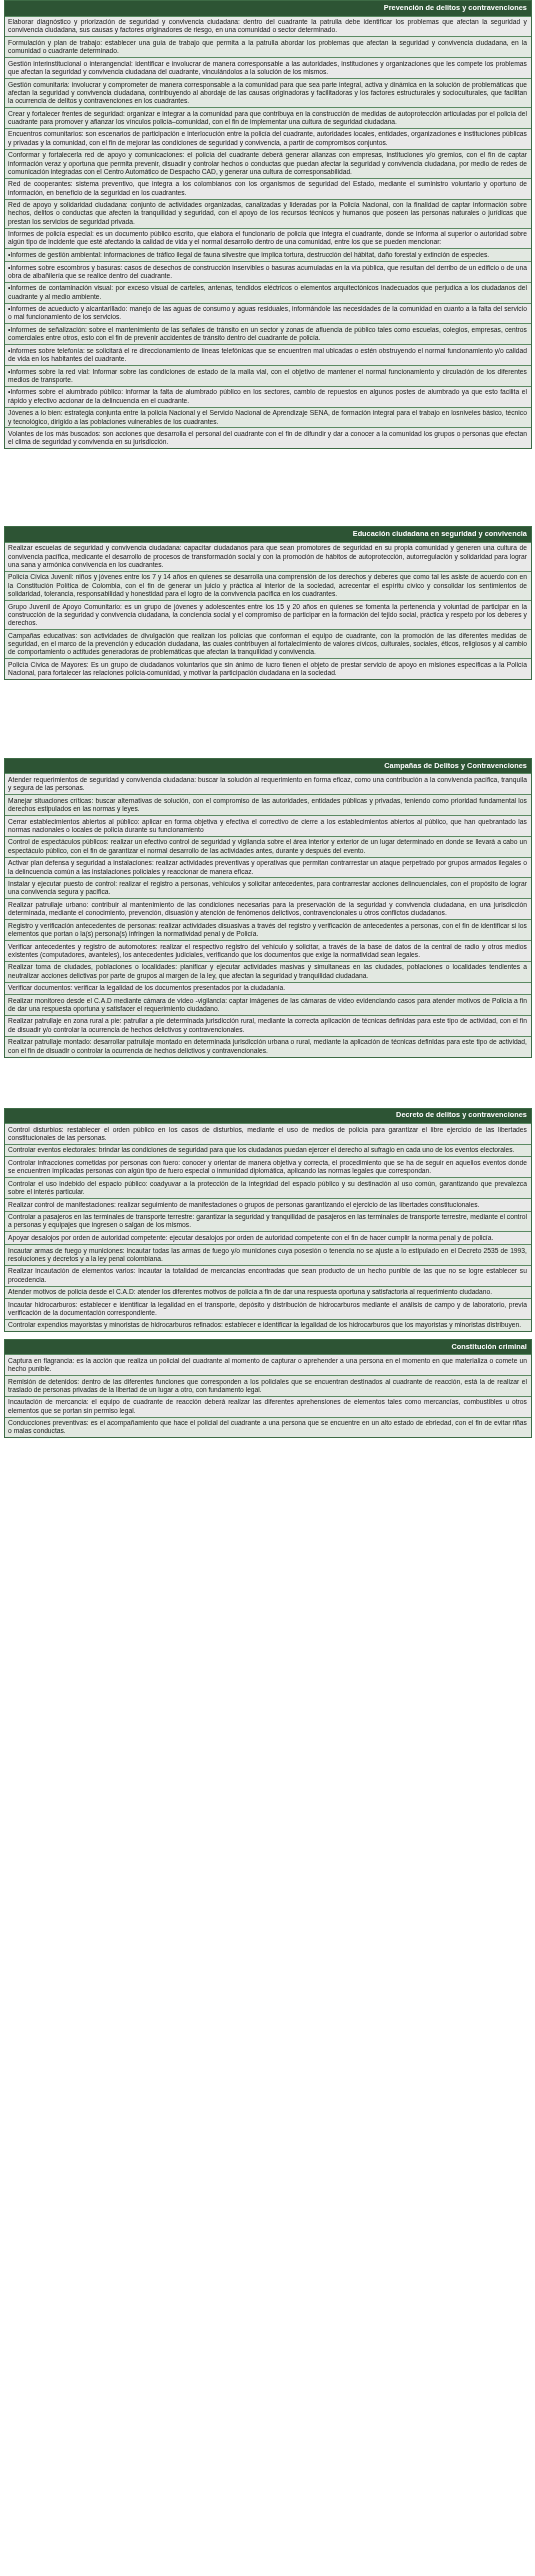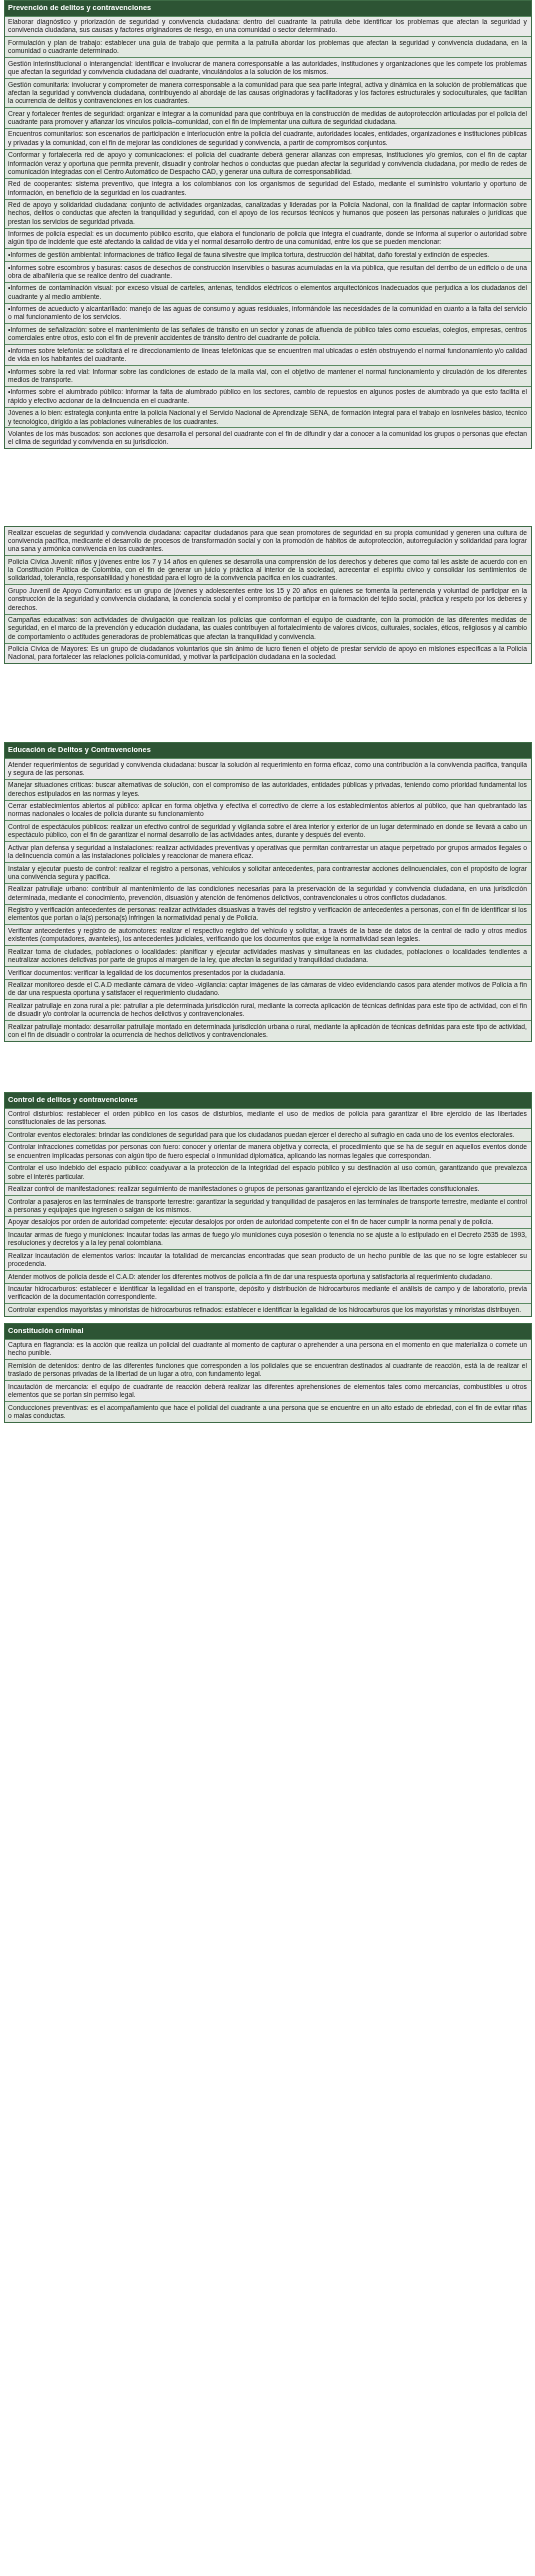--- a/index.html
+++ b/index.html
@@ -23,21 +23,21 @@
     margin: 0 auto;
     border: 0.9px solid #3d6b45;
     box-sizing: border-box;
     background: #e8e8e8;
   }
   .table-header {
     background: #2d5434;
     color: #ffffff;
     font-weight: bold;
     font-size: 7.3px;
-    text-align: left;
+    text-align: right;
     padding: 2.9px 3.6px 3px 3.6px;
     line-height: 1.18;
     letter-spacing: 0.04px;
   }
   .row {
     font-size: 6.7px;
     line-height: 1.235;
     text-align: justify;
     text-justify: inter-word;
     padding: 1.6px 3.6px 1.7px 3.6px;
@@ -81,51 +81,52 @@
     <div class="row alt-a">•Informes sobre telefonía: se solicitará el re direccionamiento de líneas telefónicas que se encuentren mal ubicadas o estén obstruyendo el normal funcionamiento y/o calidad de vida en los habitantes del cuadrante.</div>
     <div class="row alt-b">•Informes sobre la red vial: Informar sobre las condiciones de estado de la malla vial, con el objetivo de mantener el  normal funcionamiento y circulación de los diferentes medios de transporte.</div>
     <div class="row alt-a">•Informes sobre el alumbrado público: informar la falta de alumbrado público en los sectores, cambio de repuestos en algunos postes de alumbrado ya que esto facilita el rápido y efectivo accionar de la delincuencia en el cuadrante.</div>
     <div class="row alt-b">Jóvenes a lo bien: estrategia conjunta entre la policía Nacional y el Servicio Nacional de Aprendizaje SENA, de formación integral para el trabajo en losniveles básico, técnico y tecnológico, dirigido a las poblaciones vulnerables de los cuadrantes.</div>
     <div class="row alt-a">Volantes de los más buscados: son acciones que desarrolla el personal del cuadrante con el fin de difundir y dar a conocer  a la comunidad los grupos o personas que efectan el clima de seguridad y convivencia  en su jurisdicción.</div>
   </div>
 
   <div class="gap-lg"></div>
 
   <div class="table-block">
+    <div class="table-header">Educación ciudadana en seguridad y convivencia</div>
     <div class="row alt-a">Realizar escuelas de seguridad y convivencia ciudadana: capacitar ciudadanos para que sean promotores de seguridad en su propia comunidad y generen una cultura de convivencia pacífica, medicante el desarrollo de procesos de transformación social y con la promoción de hábitos de autoprotección, autorregulación y solidaridad para lograr una sana y armónica convivencia en los cuadrantes.</div>
     <div class="row alt-b">Policía Cívica Juvenil: niños y  jóvenes entre los 7 y 14 años en quienes se desarrolla una comprensión de los derechos y deberes que como tal les asiste de acuerdo con en la Constitución Política de Colombia, con el fin de generar un juicio y práctica al interior de la sociedad, acrecentar el espíritu cívico y consolidar los sentimientos de solidaridad, tolerancia, responsabilidad y honestidad para el logro de la convivencia pacífica en los cuadrantes.</div>
     <div class="row alt-a">Grupo Juvenil de Apoyo Comunitario: es un grupo de jóvenes y adolescentes entre los 15 y 20 años en quienes se fomenta la pertenencia y voluntad de participar en la construcción de la seguridad y convivencia ciudadana, la conciencia social y el compromiso de participar en la formación del tejido social,  práctica y respeto por los deberes y derechos.</div>
     <div class="row alt-b">Campañas educativas: son actividades de divulgación que realizan los policías que conforman el equipo de cuadrante, con la promoción de las diferentes medidas de seguridad, en el marco de la prevención y educación ciudadana, las cuales contribuyen al fortalecimiento de valores cívicos, culturales, sociales, éticos, religiosos y al cambio de comportamiento o actitudes generadoras de problemáticas que afectan la tranquilidad y convivencia.</div>
     <div class="row alt-a">Policía Cívica de Mayores: Es un grupo de ciudadanos voluntarios que sin ánimo de lucro tienen el objeto de prestar servicio de apoyo en misiones específicas a la Policía Nacional, para fortalecer las relaciones policía-comunidad, y motivar la participación ciudadana en la sociedad.</div>
   </div>
 
   <div class="gap-md"></div>
 
   <div class="table-block">
-    <div class="table-header">Educación de Delitos y Contravenciones</div>
+    <div class="table-header">Campañas de Delitos y Contravenciones</div>
     <div class="row alt-a">Atender requerimientos de seguridad y convivencia ciudadana: buscar la solución al requerimiento en  forma eficaz, como una contribución a la convivencia pacífica, tranquila y segura de las personas.</div>
     <div class="row alt-b">Manejar situaciones críticas: buscar alternativas de solución, con el compromiso de las autoridades, entidades públicas y privadas, teniendo como prioridad  fundamental los derechos estipulados en las normas y leyes.</div>
     <div class="row alt-a">Cerrar establecimientos abiertos al público: aplicar en forma objetiva y efectiva el correctivo de cierre a los establecimientos abiertos al  público, que han quebrantado las normas nacionales o locales de policía durante su funcionamiento</div>
     <div class="row alt-b">Control de espectáculos públicos: realizar un efectivo control de seguridad y vigilancia sobre el área interior y exterior de un lugar  determinado en donde se llevará a cabo un espectáculo público, con el fin de garantizar el normal desarrollo de las actividades antes, durante y después del evento.</div>
     <div class="row alt-a">Activar plan defensa y seguridad a instalaciones: realizar actividades preventivas y operativas que permitan contrarrestar un ataque perpetrado por grupos armados ilegales o la delincuencia común a las instalaciones policiales y reaccionar de manera eficaz.</div>
     <div class="row alt-b">Instalar y ejecutar puesto de control: realizar el registro a personas, vehículos y solicitar  antecedentes, para contrarrestar acciones delincuenciales, con el propósito de lograr una convivencia segura y pacífica.</div>
     <div class="row alt-a">Realizar patrullaje urbano: contribuir al mantenimiento de las condiciones necesarias para la preservación de la seguridad y convivencia ciudadana, en una jurisdicción determinada, mediante el conocimiento, prevención, disuasión y atención de fenómenos delictivos, contravencionales u otros conflictos ciudadanos.</div>
     <div class="row alt-b">Registro y verificación antecedentes de personas: realizar actividades disuasivas a través del registro y verificación de antecedentes a personas,  con el fin de identificar si los  elementos que portan o la(s) persona(s) infringen la normatividad penal y de Policía.</div>
     <div class="row alt-a">Verificar antecedentes y registro de automotores: realizar el respectivo registro del vehículo y solicitar, a través de la base de datos de la central de radio y otros medios existentes (computadores, avanteles), los antecedentes judiciales, verificando que los documentos que exige la normatividad sean legales.</div>
     <div class="row alt-b">Realizar toma de ciudades, poblaciones o localidades: planificar y ejecutar actividades masivas y simultaneas en las ciudades, poblaciones o localidades tendientes a neutralizar acciones delictivas por parte de grupos al margen de la ley, que afectan la seguridad y tranquilidad ciudadana.</div>
     <div class="row alt-a">Verificar  documentos: verificar la legalidad de los documentos presentados por la ciudadanía.</div>
     <div class="row alt-b">Realizar monitoreo desde el C.A.D mediante cámara de video -vigilancia: captar imágenes  de las cámaras de video evidenciando casos  para atender motivos de Policía a fin de dar una respuesta oportuna y satisfacer el requerimiento ciudadano.</div>
     <div class="row alt-a">Realizar patrullaje en zona rural a pie: patrullar a pie determinada jurisdicción rural, mediante la correcta aplicación de técnicas definidas para este tipo de actividad, con el fin de disuadir y/o controlar la ocurrencia de hechos delictivos y contravencionales.</div>
     <div class="row alt-b">Realizar patrullaje montado: desarrollar patrullaje montado en determinada jurisdicción urbana o rural, mediante la aplicación de técnicas definidas para este tipo de actividad, con el fin de disuadir o controlar la ocurrencia de hechos delictivos y contravencionales.</div>
   </div>
 
   <div class="gap-sm"></div>
 
   <div class="table-block">
-    <div class="table-header">Control de delitos y contravenciones</div>
+    <div class="table-header">Decreto de delitos y contravenciones</div>
     <div class="row alt-a">Control disturbios: restablecer el orden público en los casos de disturbios, mediante el uso de medios de policía para garantizar el libre ejercicio de las libertades constitucionales de las personas.</div>
     <div class="row alt-b">Controlar eventos electorales: brindar las condiciones de seguridad para que los ciudadanos puedan ejercer el derecho al sufragio en cada uno de los eventos electorales.</div>
     <div class="row alt-a">Controlar infracciones cometidas por personas con fuero: conocer  y orientar de manera objetiva y correcta, el procedimiento que se ha de seguir en aquellos eventos donde se encuentren implicadas personas con algún tipo de fuero especial o inmunidad diplomática, aplicando las normas legales que correspondan.</div>
     <div class="row alt-b">Controlar el uso indebido del espacio público: coadyuvar a la protección de la integridad del espacio público y su destinación al uso común, garantizando que prevalezca sobre el interés particular.</div>
     <div class="row alt-a">Realizar control de manifestaciones: realizar seguimiento de  manifestaciones o grupos de personas garantizando el ejercicio de las libertades constitucionales.</div>
     <div class="row alt-b">Controlar a pasajeros en las terminales de transporte terrestre: garantizar  la seguridad y tranquilidad de pasajeros en las terminales de transporte terrestre, mediante el control a personas y equipajes que ingresen o salgan de los mismos.</div>
     <div class="row alt-a">Apoyar desalojos por orden de autoridad competente: ejecutar desalojos por orden de autoridad competente con el fin de hacer cumplir la norma penal y de policía.</div>
     <div class="row alt-b">Incautar armas de fuego y municiones: incautar todas las armas de fuego y/o municiones cuya posesión o tenencia no se ajuste a lo estipulado en el Decreto 2535 de 1993,  resoluciones y decretos  y  a  la ley penal colombiana.</div>
     <div class="row alt-a">Realizar incautación de elementos varios: incautar la totalidad de mercancías encontradas que sean producto de un hecho punible de  las que no se logre establecer su procedencia.</div>
     <div class="row alt-b">Atender motivos de policía desde el C.A.D: atender  los diferentes motivos de policía a fin de dar una respuesta oportuna y satisfactoria al requerimiento ciudadano.</div>

